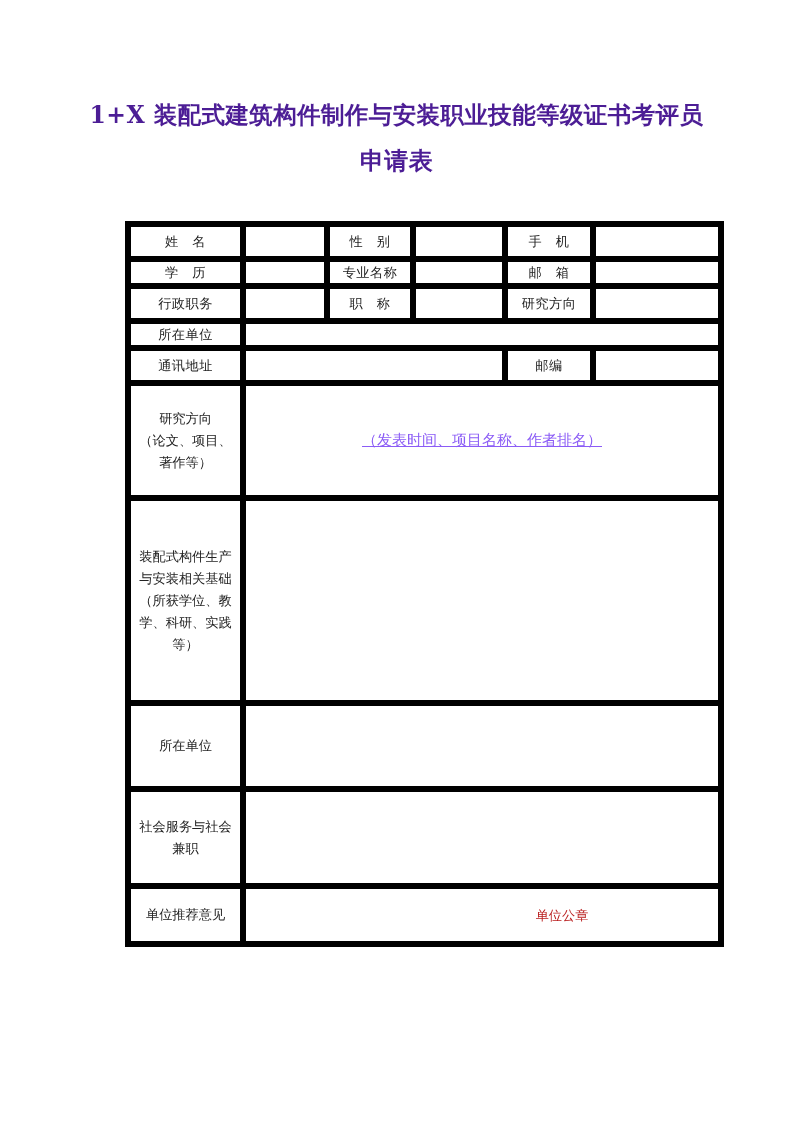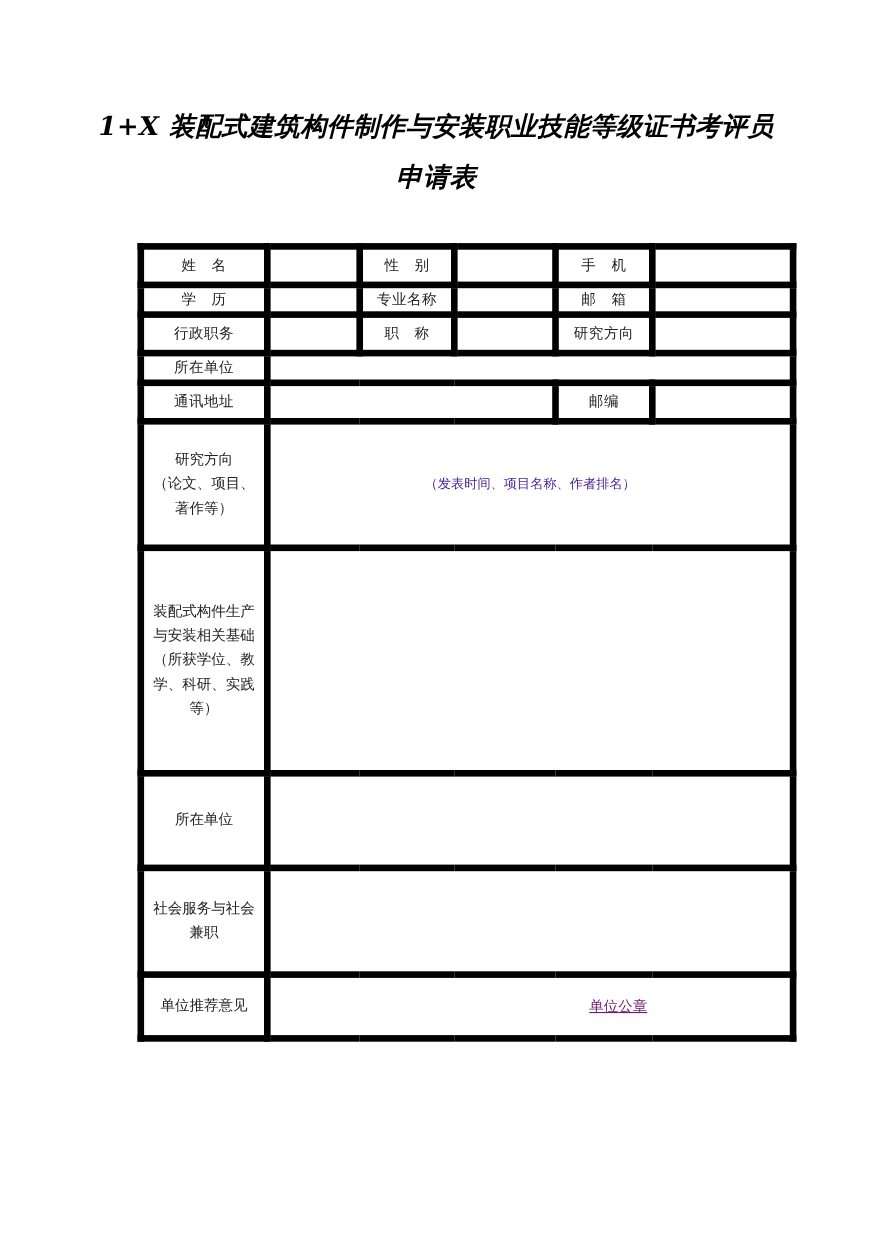--- a/index.html
+++ b/index.html
@@ -32,23 +32,22 @@
     top: 92px;
     width: 793px;
     text-align: center;
   }
   .title-line {
     font-family: "DejaVu Serif", "Liberation Serif", serif;
     font-weight: bold;
     font-size: 23.5px;
     line-height: 46px;
     letter-spacing: 0.4px;
-    color: #000000;
+    color: #4c1d95;
     white-space: nowrap;
-    font-style: italic;
   }
   .title-line-2 {
     font-size: 24px;
   }
 
   
   .form-table {
     position: absolute;
     left: 125px;
     top: 221px;
@@ -76,35 +75,35 @@
   td.label-vert {
     padding: 4px 8px;
     line-height: 22px;
   }
   .hint-cell {
     text-align: center;
     vertical-align: top;
     padding-top: 16px;
   }
   .hint-text {
-    font-size: 12px;
-    color: #4c1d95;
+    font-size: 15px;
+    color: #8b5cf6;
+    text-decoration: underline;
   }
   .seal-cell {
     vertical-align: middle;
     text-align: left;
     position: relative;
   }
   .seal-text {
     display: block;
     text-align: center;
     padding-left: 160px;
     font-size: 13.2px;
-    color: #701a75;
-    text-decoration: underline;
+    color: #b91c1c;
   }
   .spaced {
     letter-spacing: 0.5px;
   }
   
   col.c1 { width: 115px; }
   col.c2 { width: 84px; }
   col.c3 { width: 86px; }
   col.c4 { width: 92px; }
   col.c5 { width: 88px; }

